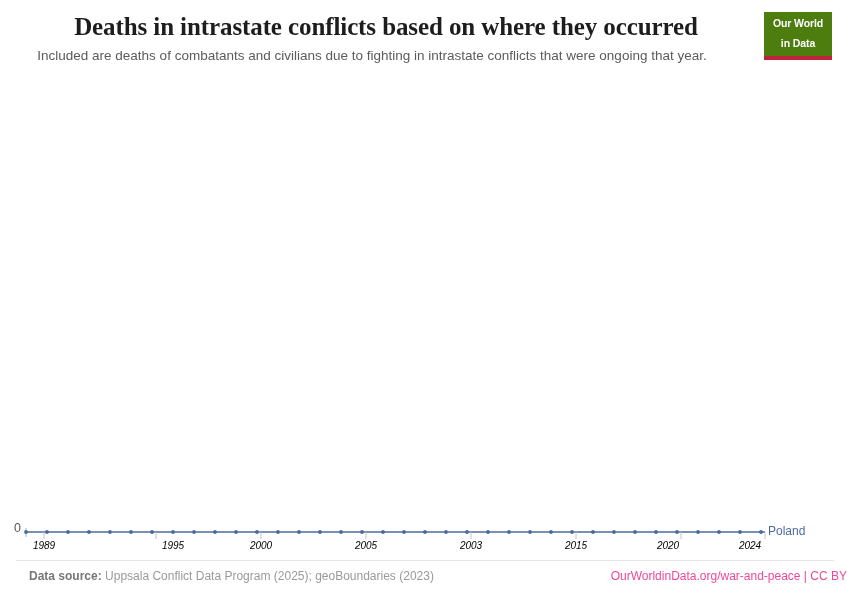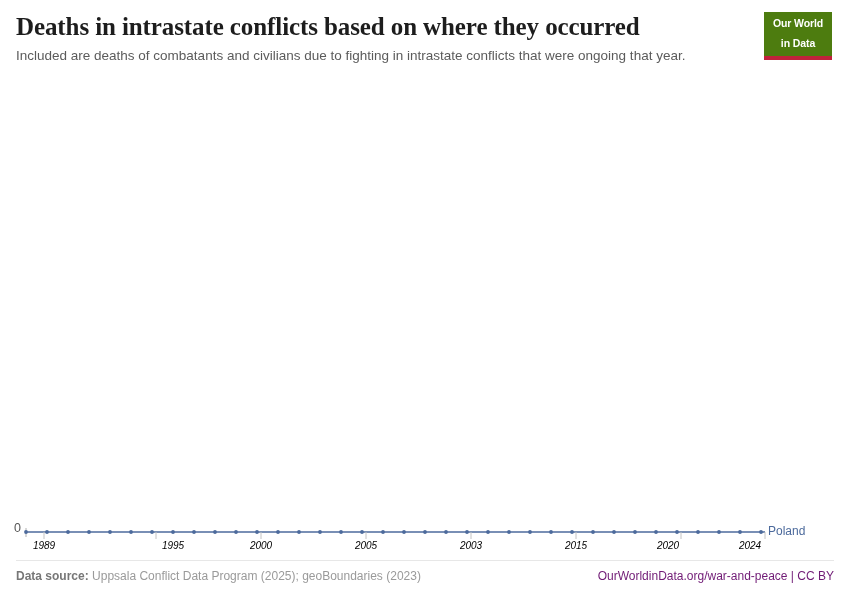--- a/index.html
+++ b/index.html
@@ -22,20 +22,21 @@
     height: 600px;
     box-sizing: border-box;
   }
 
   
   .header {
     position: absolute;
     left: 16px;
     top: 12px;
     width: 740px;
+    text-align: center;
   }
   .chart-title {
     font-family: "Liberation Serif", "DejaVu Serif", serif;
     font-size: 25px;
     font-weight: 700;
     line-height: 29px;
     letter-spacing: -0.1px;
     color: #1d1d1d;
     margin: 0;
     white-space: nowrap;
@@ -124,21 +125,21 @@
   .footer-rule {
     position: absolute;
     left: 16px;
     top: 560px;
     width: 818px;
     height: 1px;
     background: #e7e7e7;
   }
   .footer {
     position: absolute;
-    left: 16px;
+    left: 29px;
     top: 568px;
     width: 818px;
     height: 20px;
     font-size: 12px;
     line-height: 16px;
     color: #9a9a9a;
   }
   .footer-left {
     position: absolute;
     left: 0;
@@ -147,21 +148,21 @@
   }
   .footer-left .label {
     font-weight: 700;
     color: #777777;
   }
   .footer-right {
     position: absolute;
     right: 0;
     top: 0;
     white-space: nowrap;
-    color: #701a75;
+    color: #ec4899;
     text-align: right;
   }
 </style>
 </head>
 <body>
 
 <div class="chart-root">
 
   <div class="header">
     <h1 class="chart-title">Deaths in intrastate conflicts based on where they occurred</h1>

